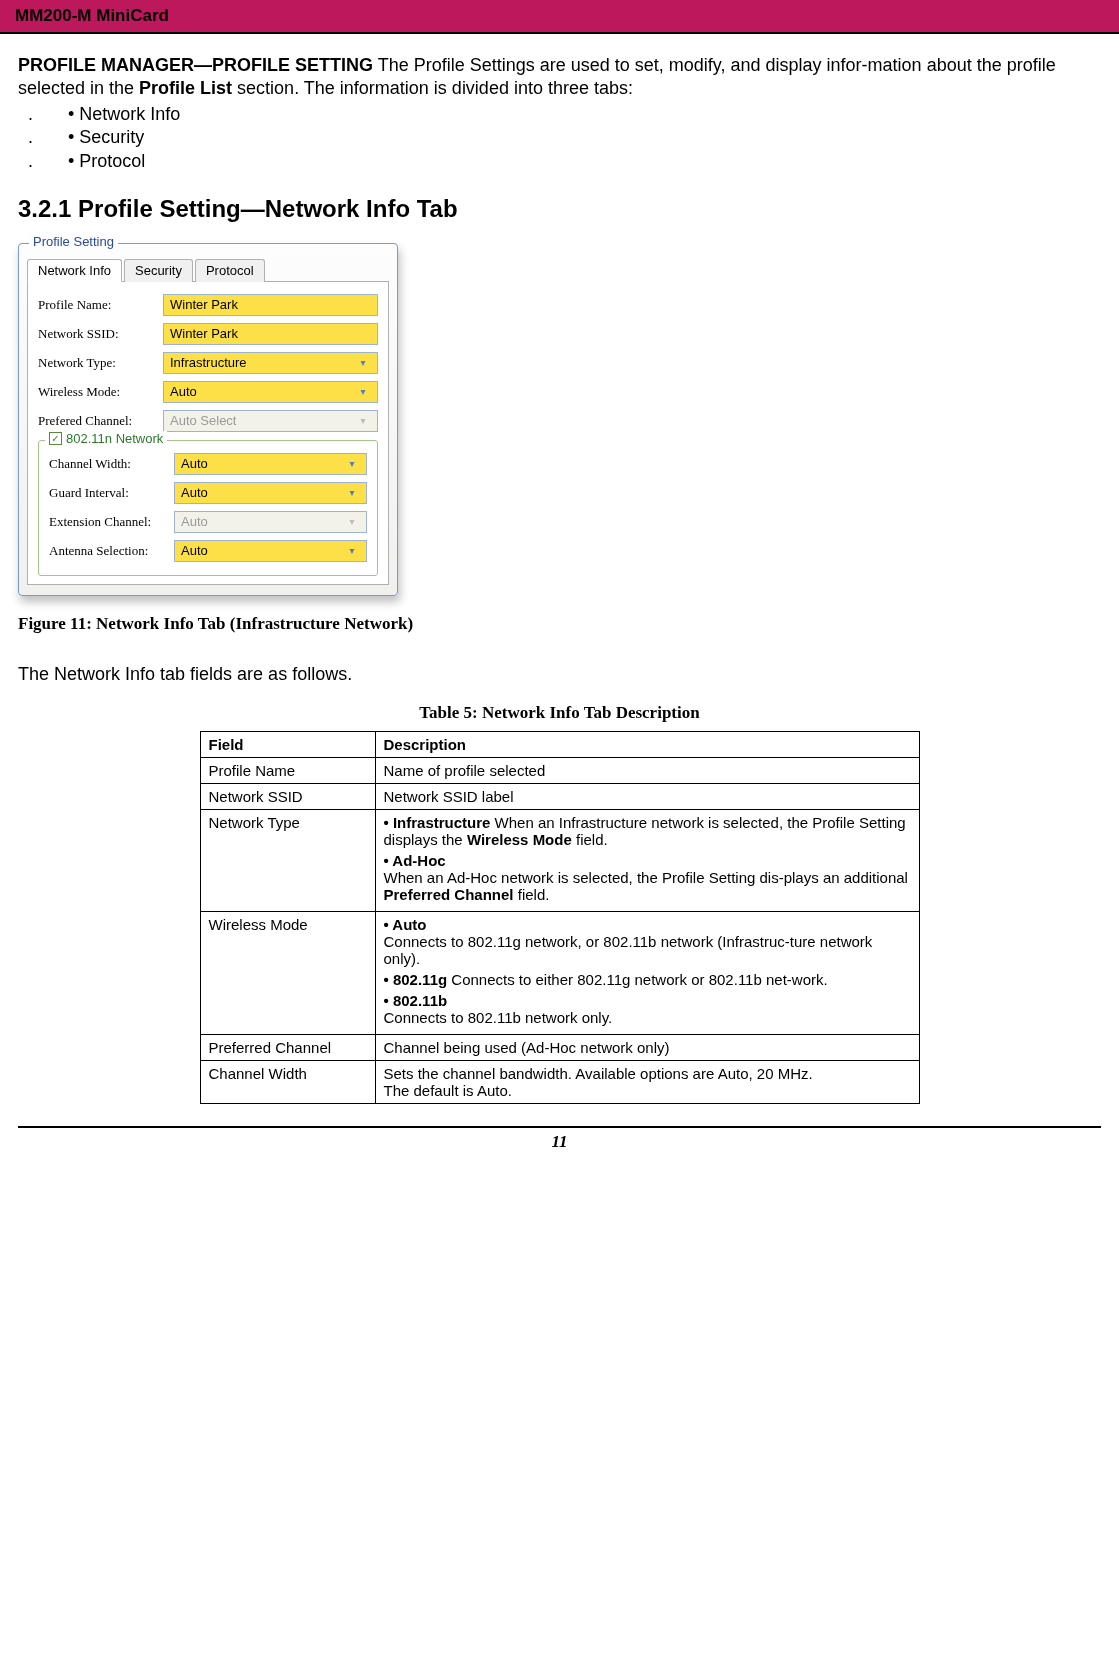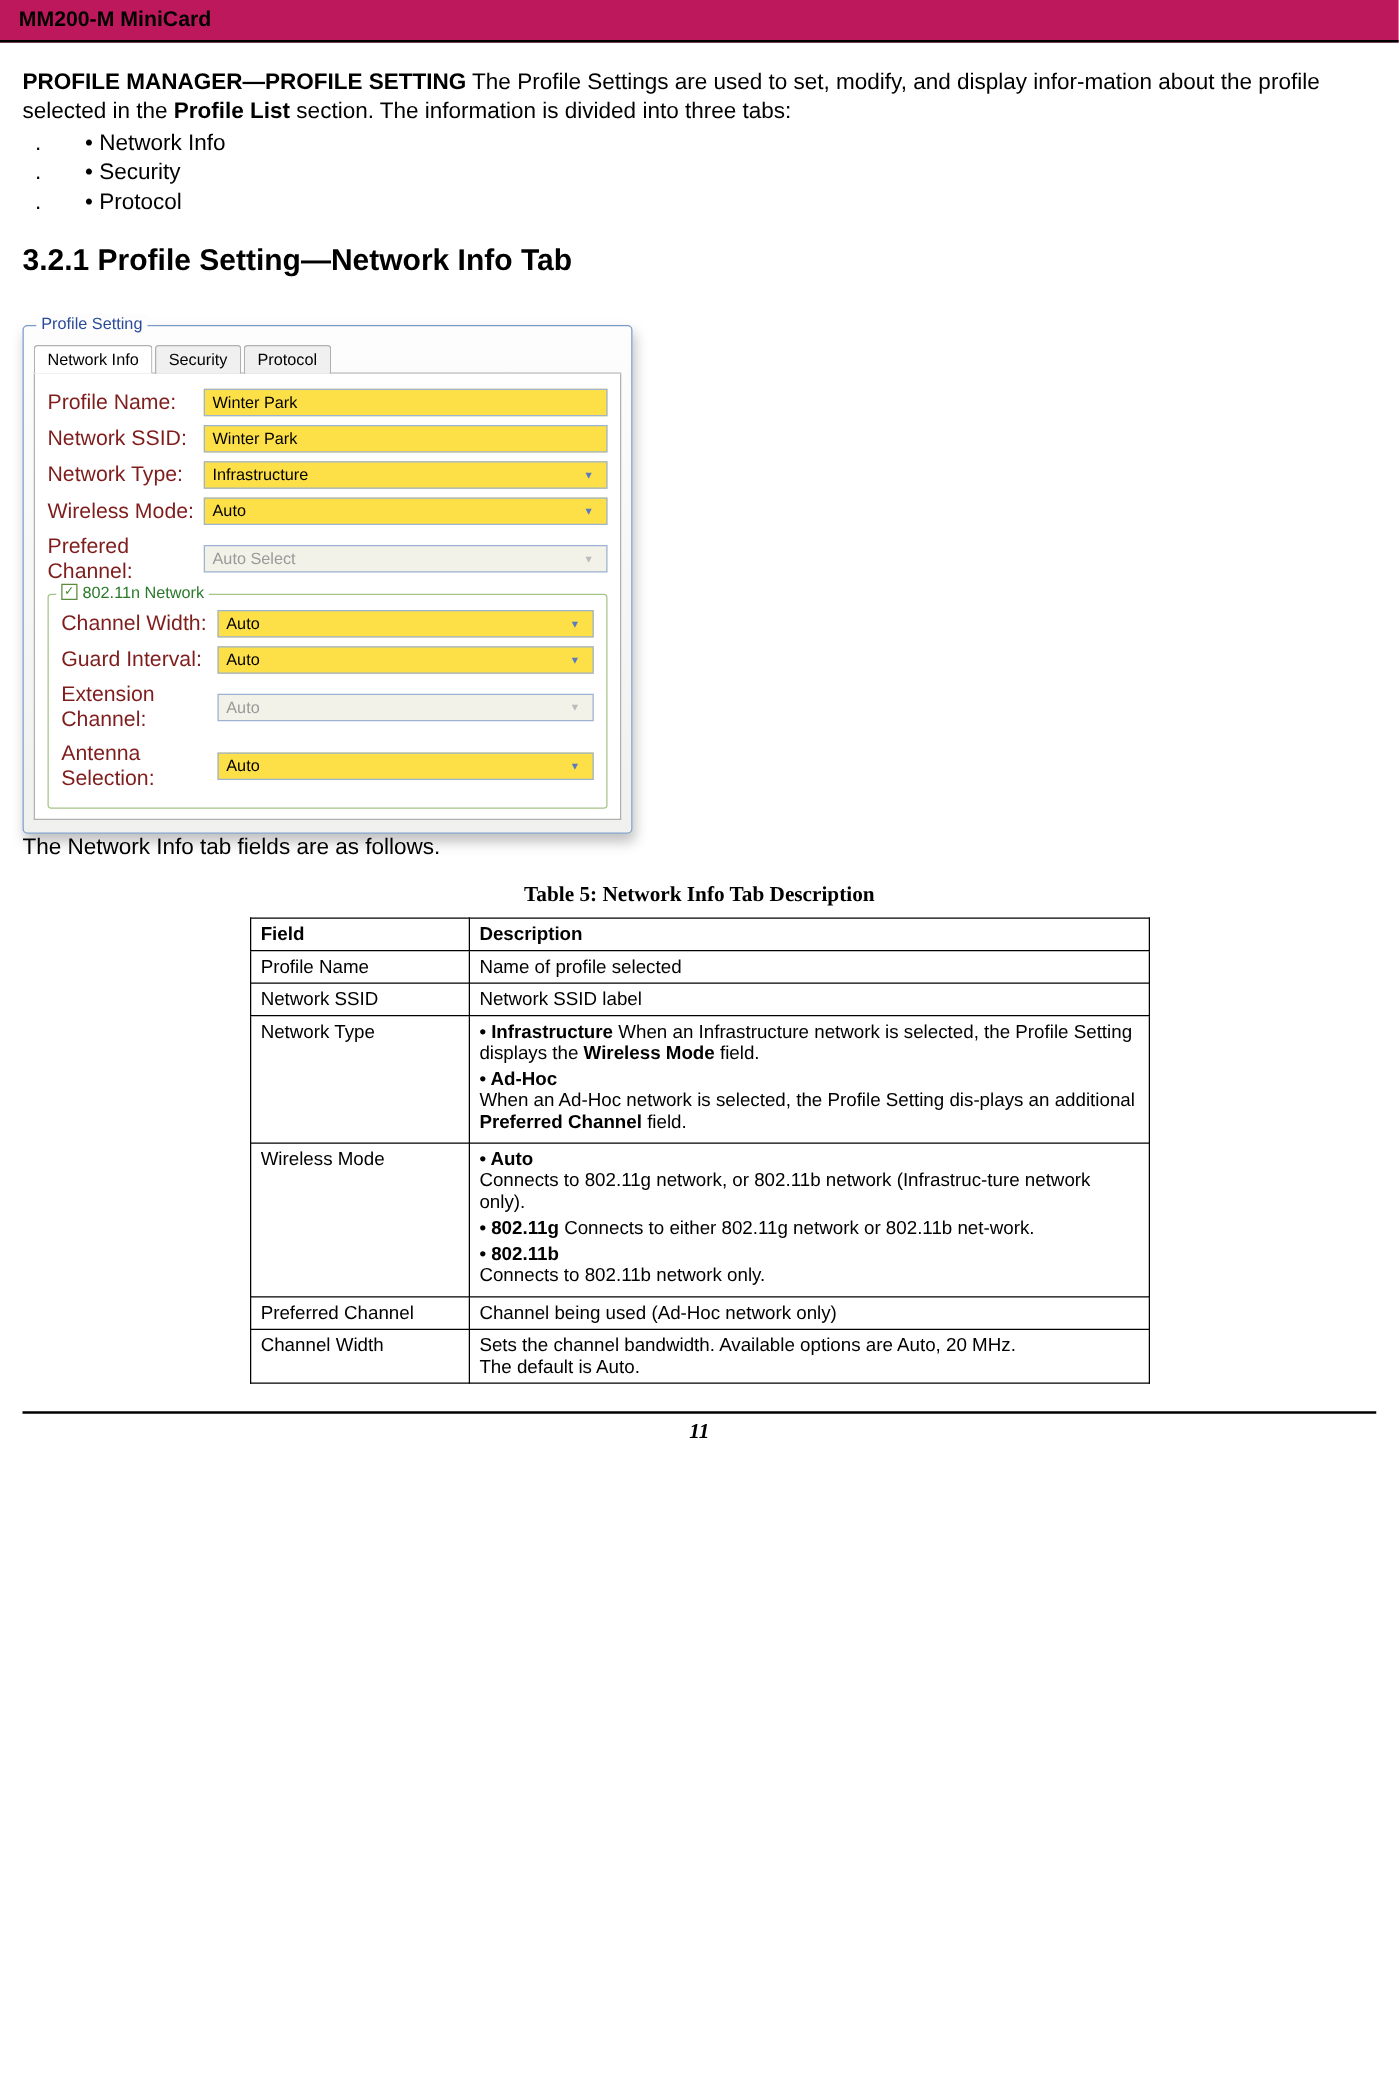--- a/index.html
+++ b/index.html
@@ -36,22 +36,22 @@
     h2.section {
       font-size: 24px;
       font-weight: bold;
       margin: 22px 0 18px 0;
     }
     .plain {
       font-size: 18px;
       margin-bottom: 18px;
     }
     .screenshot {
-      margin-top: 37px;
-      width: 488px;
+      margin-top: 20px;
+      width: 380px;
     }
     .groupbox {
       border: 1px solid #7a9ac7;
       border-radius: 4px;
       position: relative;
       padding: 8px 8px 10px 8px;
       background: linear-gradient(#fdfdfd, #f0f0ef);
       box-shadow: 2px 6px 10px rgba(0,0,0,0.25);
     }
     .groupbox-caption {
@@ -90,22 +90,23 @@
       border-top: none;
       padding: 12px 10px 8px 10px;
     }
     .form-row {
       display: flex;
       align-items: center;
       margin-bottom: 7px;
     }
     .form-label {
       width: 125px;
-      font-size: 17px;
-      color: #7f1d1d;
+      font-size: 13px;
+      color: #000000;
+      font-family: Liberation Serif, serif;
     }
     .text-input, .select-box {
       flex: 1;
       font-size: 13px;
       padding: 2px 6px;
       border: 1px solid #9cb3d4;
       background: #fde047;
       height: 22px;
       display: flex;
       align-items: center;
@@ -313,20 +314,21 @@
               <span class="chev">▾</span>
             </div>
           </div>
 
         </div>
 
       </div>
     </div>
   </div>
 
+  <div class="fig-caption">Figure 11: Network Info Tab (Infrastructure Network)</div>
 
   <p class="plain">The Network Info tab fields are as follows.</p>
 
   <div class="table-caption">Table 5: Network Info Tab Description</div>
 
   <div class="table-wrap">
     <table class="desc">
       <thead>
         <tr>
           <th style="width:175px">Field</th>

